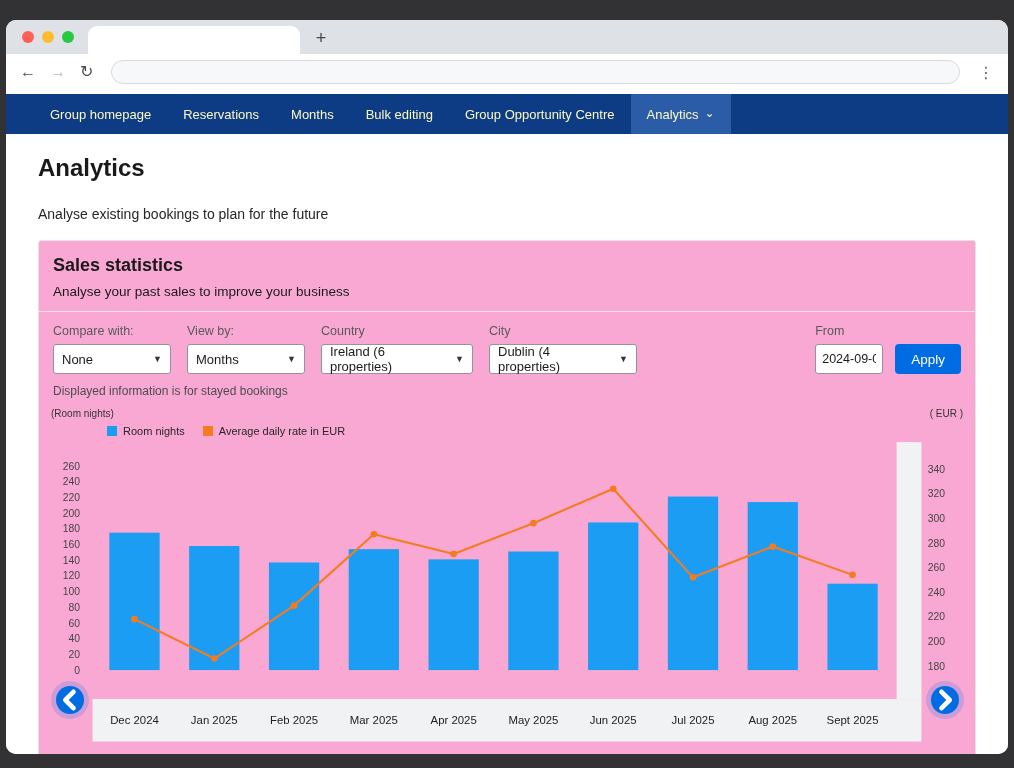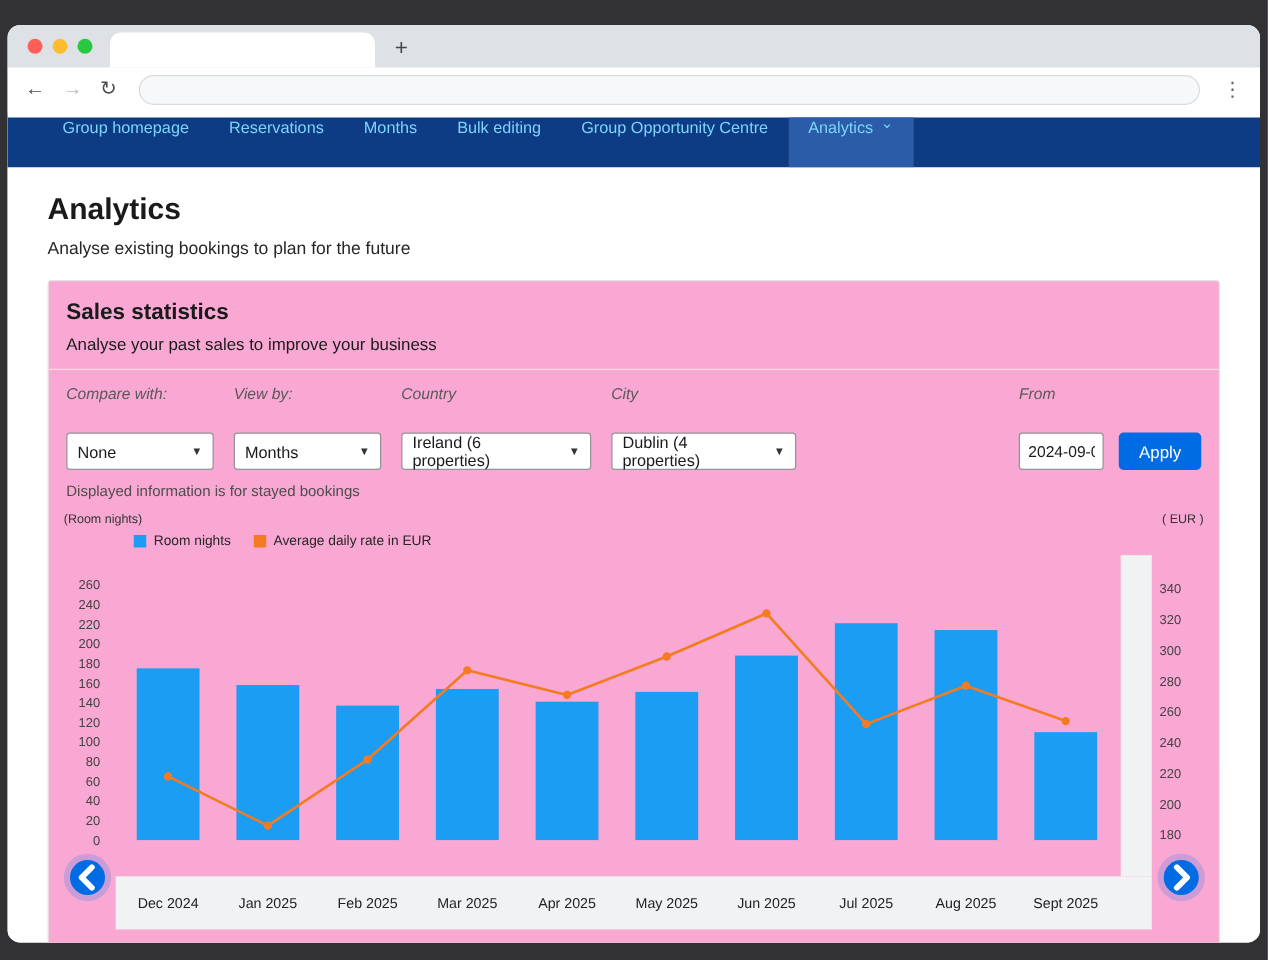--- a/index.html
+++ b/index.html
@@ -21,36 +21,36 @@
   .toolbar{height:36px;background:#fff;display:flex;align-items:center;gap:14px;padding:0 14px;flex:0 0 auto;}
   .tb-icon{font-size:16px;color:#4a4d52;cursor:pointer;line-height:1;}
   .tb-icon.disabled{color:#b9bcc0;}
   .addressbar{flex:1;height:24px;border:1px solid #d8dadd;border-radius:13px;background:#f7f8f9;
     margin:0 4px;padding:0 12px;font-size:12px;color:#333;outline:none;}
   .menu-dots{font-size:16px;color:#5f6368;cursor:pointer;}
 
   
   .mainnav{height:40px;margin-top:4px;background:#0d3c85;display:flex;align-items:stretch;
     padding-left:28px;flex:0 0 auto;}
-  .nav-item{display:flex;gap:6px;padding:0 16px;color:#7dd3fc;font-size:13px;cursor:pointer;white-space:nowrap;}
+  .nav-item{display:flex;align-items:center;gap:6px;padding:0 16px;color:#fef9c3;font-size:13px;cursor:pointer;white-space:nowrap;}
   .nav-item.active{background:#2a5ca8;}
   .navcaret{font-size:12px;line-height:1;margin-top:-2px;}
 
   
   main{flex:1;background:#fff;padding:20px 32px 0;}
   h1{margin:0;font-size:24px;font-weight:700;color:#1a1a1a;}
-  .pagesub{margin:8px 0 0;font-size:14px;color:#262626;}
+  .pagesub{margin:24px 0 0;font-size:14px;color:#262626;}
 
   .card{margin-top:18px;border:1px solid #e3e3e3;border-radius:3px;background:#f9a8d4;}
   .card-head{padding:14px 14px 12px;border-bottom:1px solid #e3e3e3;}
   .card-head h2{margin:0;font-size:18px;font-weight:700;color:#1a1a1a;}
   .card-head p{margin:8px 0 0;font-size:13.5px;color:#1a1a1a;}
 
   .filters{display:flex;align-items:flex-end;gap:16px;padding:12px 14px 2px;}
-  .fgroup label{display:block;font-size:12.5px;color:#595959;margin-bottom:24px;font-style:italic;}
+  .fgroup label{display:block;font-size:12.5px;color:#595959;margin-bottom:6px;}
   .select{height:30px;border:1px solid #949494;border-radius:3px;background:#fff;display:flex;
     align-items:center;justify-content:space-between;padding:0 8px;font-size:13px;color:#1a1a1a;cursor:pointer;}
   .caret{font-size:9px;color:#333;margin-left:8px;}
   .w-compare{width:118px;} .w-viewby{width:118px;} .w-country{width:152px;} .w-city{width:148px;}
   .dates{margin-left:auto;display:flex;gap:12px;align-items:flex-end;}
   .dateinput{width:68px;height:30px;border:1px solid #949494;border-radius:3px;font-size:12.5px;
     padding:0 6px;color:#1a1a1a;outline:none;font-family:inherit;}
   .apply{height:30px;padding:0 16px;background:#006ce4;color:#fff;border:none;border-radius:4px;
     font-size:13.5px;cursor:pointer;font-family:inherit;}
   .note{margin:8px 0 0;padding:0 14px;font-size:12px;color:#4d4d4d;}

